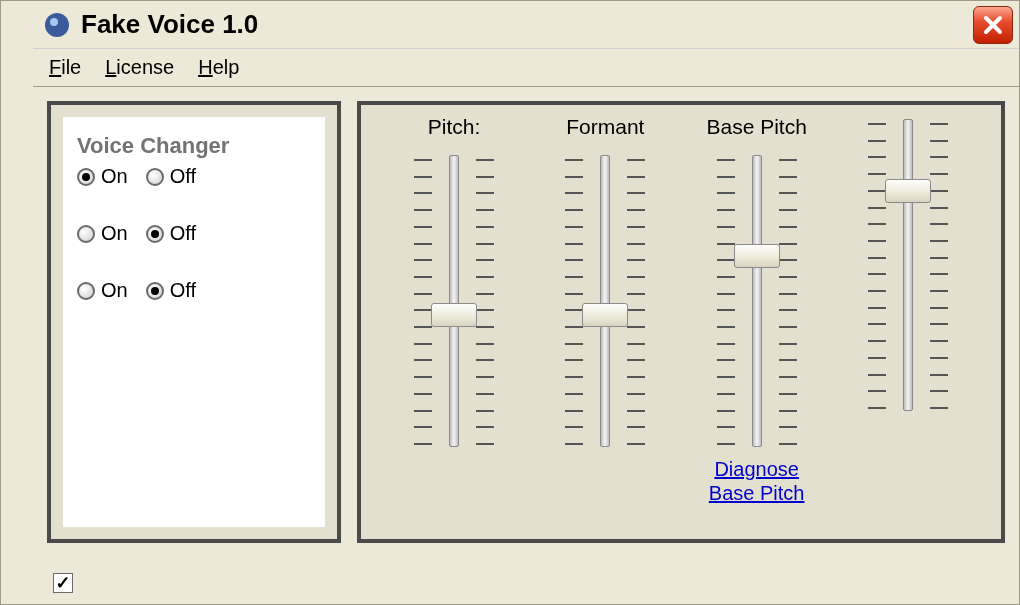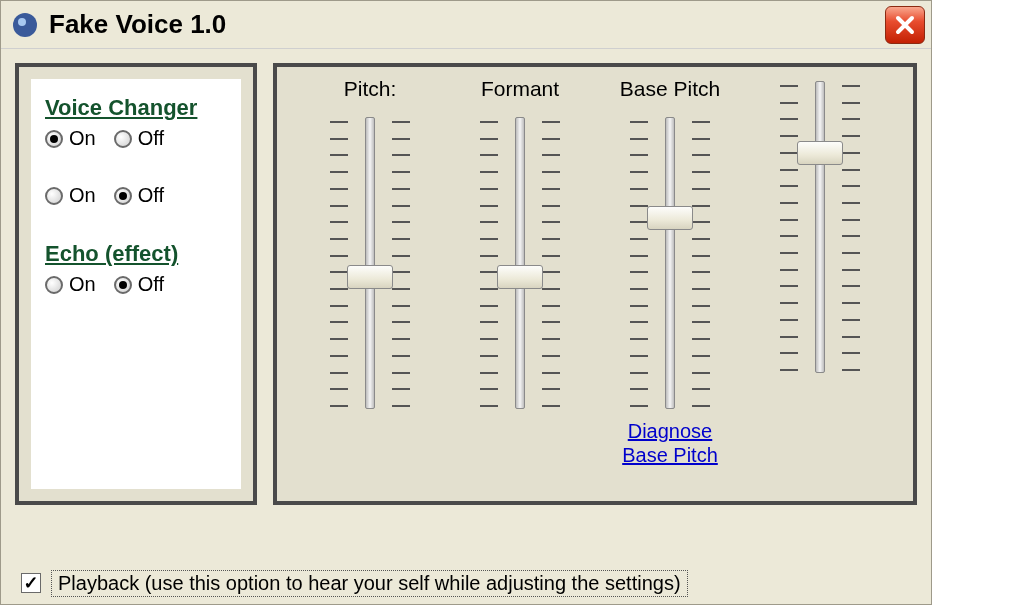--- a/index.html
+++ b/index.html
@@ -7,26 +7,27 @@
     margin: 0;
     padding: 0;
     font-family: "Tahoma", "Segoe UI", sans-serif;
     font-size: 16px;
     background: #fff;
     width: 1020px;
     height: 605px;
     overflow: hidden;
   }
   .window {
-    width: 932px;
+    width: 1020px;
     height: 605px;
     background: #ece9d8;
     display: flex;
     flex-direction: column;
     border: 1px solid #9e9a8a;
+    padding-left: 32px;
   }
   
   .titlebar {
     height: 48px;
     background: #ece9d8;
     display: flex;
     align-items: center;
     padding: 0 6px 0 10px;
     border-bottom: 1px solid #cfcfcf;
   }
@@ -92,22 +93,21 @@
   .panel-left-inner {
     background: #fff;
     width: 100%;
     height: 100%;
     padding: 16px 14px;
   }
   .effect-group { margin-bottom: 34px; }
   .effect-title {
     font-size: 22px;
     font-weight: bold;
-    color: #14532d;
-    text-decoration: underline;
+    color: #737373;
     margin-bottom: 6px;
   }
   .radios {
     display: flex;
     gap: 18px;
     align-items: center;
   }
   .radio {
     display: flex;
     align-items: center;
@@ -257,20 +257,25 @@
       </svg>
     </span>
     <span class="title">Fake Voice 1.0</span>
     <div class="closebtn">
       <svg width="22" height="22" viewBox="0 0 22 22">
         <path d="M4 4 L18 18 M18 4 L4 18" stroke="#fff" stroke-width="4" stroke-linecap="round"></path>
       </svg>
     </div>
   </div>
 
+  <div class="menubar">
+    <span class="menuitem"><span class="ul">F</span><span>ile</span></span>
+    <span class="menuitem"><span class="ul">L</span><span>icense</span></span>
+    <span class="menuitem"><span class="ul">H</span><span>elp</span></span>
+  </div>
 
   <div class="main">
 
     <div class="panel panel-left">
       <div class="panel-left-inner">
 
         <div class="effect-group">
           <div class="effect-title">Voice Changer</div>
           <div class="radios">
             <span class="radio selected">
@@ -291,21 +296,20 @@
                 <span>On</span>
               </span>
             <span class="radio selected">
                 <span class="circle"></span>
                 <span>Off</span>
               </span>
           </div>
         </div>
 
         <div class="effect-group" style="margin-bottom:0">
-          <div class="effect-title">Echo (effect)</div>
           <div class="radios">
             <span class="radio">
                 <span class="circle"></span>
                 <span>On</span>
               </span>
             <span class="radio selected">
                 <span class="circle"></span>
                 <span>Off</span>
               </span>
           </div>
@@ -502,16 +506,15 @@
           </div>
         </div>
 
       </div>
     </div>
 
   </div>
 
   <div class="bottom">
     <span class="checkbox checked"></span>
-    <span class="playback-label">Playback (use this option to hear your self while adjusting the settings)</span>
   </div>
 
 </div>
 
 </body></html>

